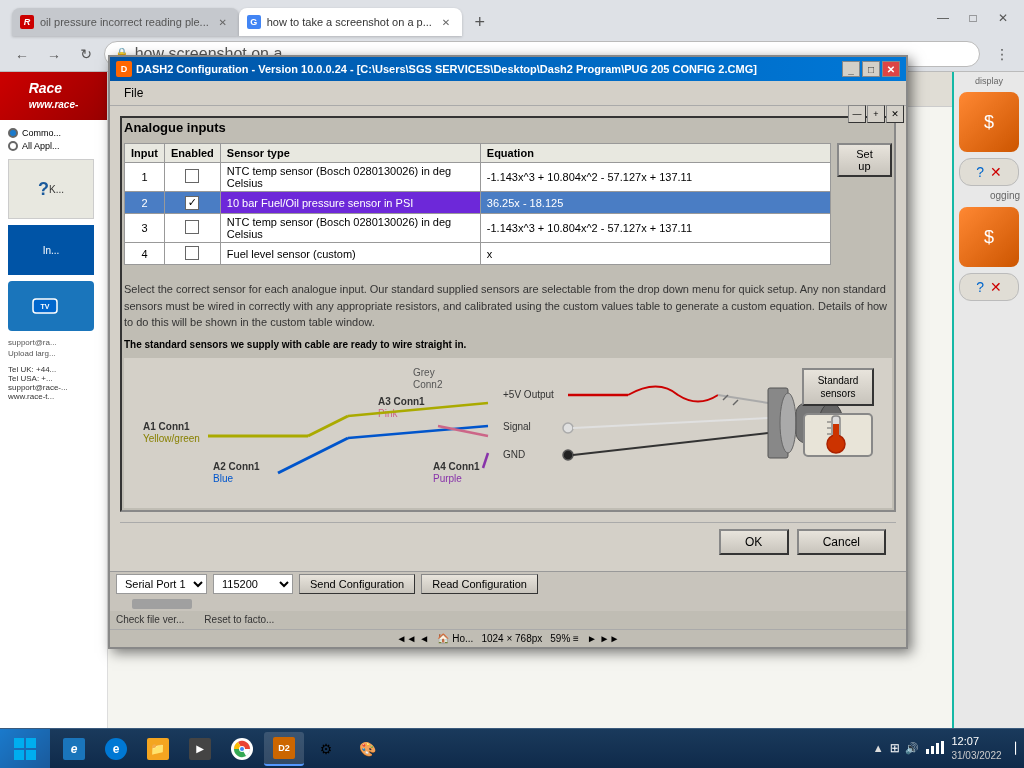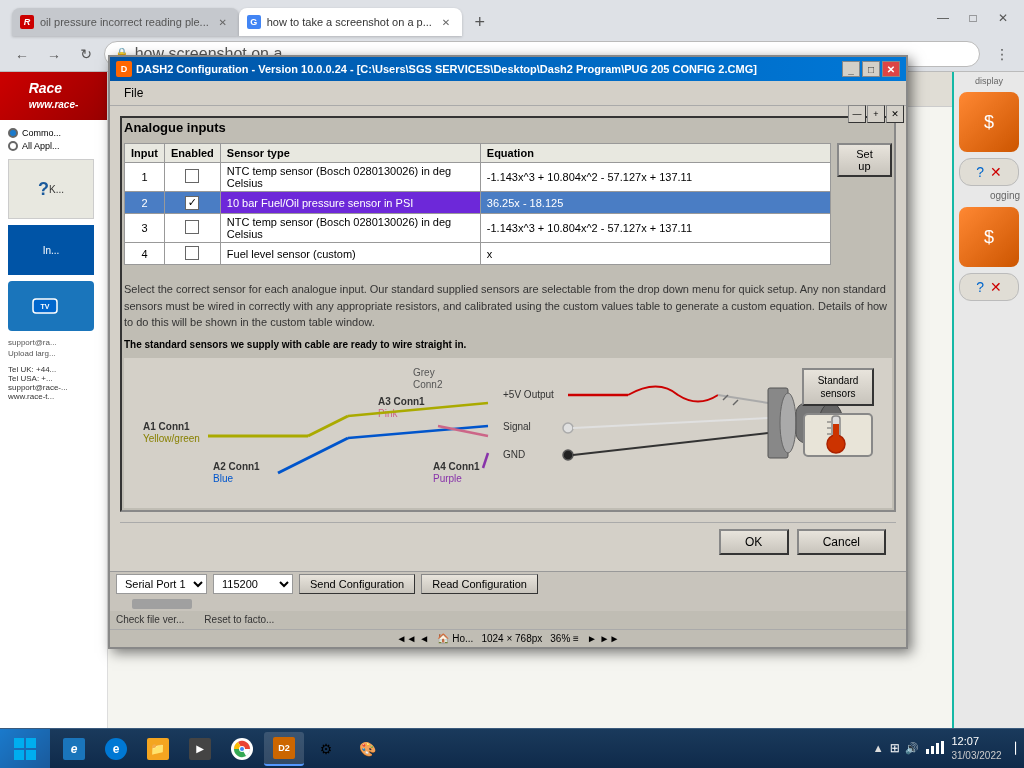--- a/index.html
+++ b/index.html
@@ -920,21 +920,21 @@
 
     <div style="height:18px; background:#c0bdb4; display:flex; align-items:center; padding:0 6px; font-size:10px; color:#333; gap:20px;">
       <span>Check file ver...</span>
       <span>Reset to facto...</span>
     </div>
 
     <div style="height:18px; background:#c0bdb4; display:flex; align-items:center; justify-content:center; gap:8px; font-size:10px; border-top:1px solid #aaa;">
       <span>◄◄ ◄</span>
       <span>🏠 Ho...</span>
       <span>1024 × 768px</span>
-      <span>36% ≡</span>
+      <span>59% ≡</span>
       <span>► ►►</span>
     </div>
 
   </div>
 </div>
 
 <div class="taskbar">
   <div class="taskbar-start">
     <svg class="windows-logo" viewBox="0 0 24 24">
       <rect x="1" y="1" width="10" height="10" fill="#00adef"></rect>

